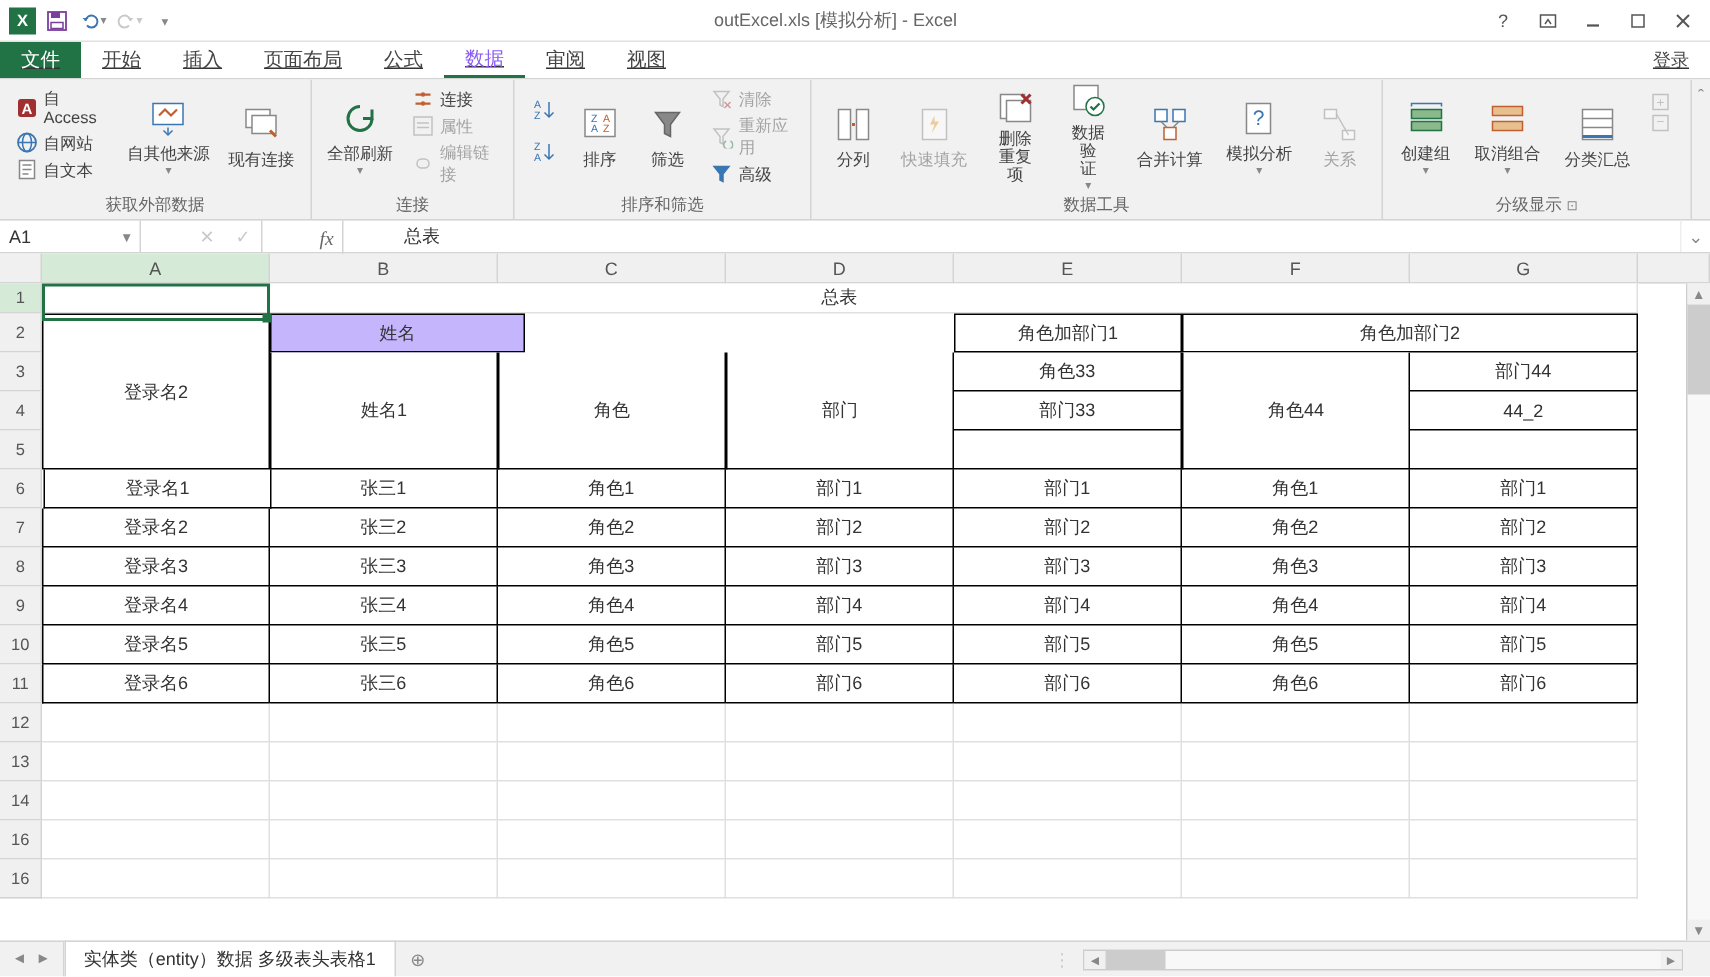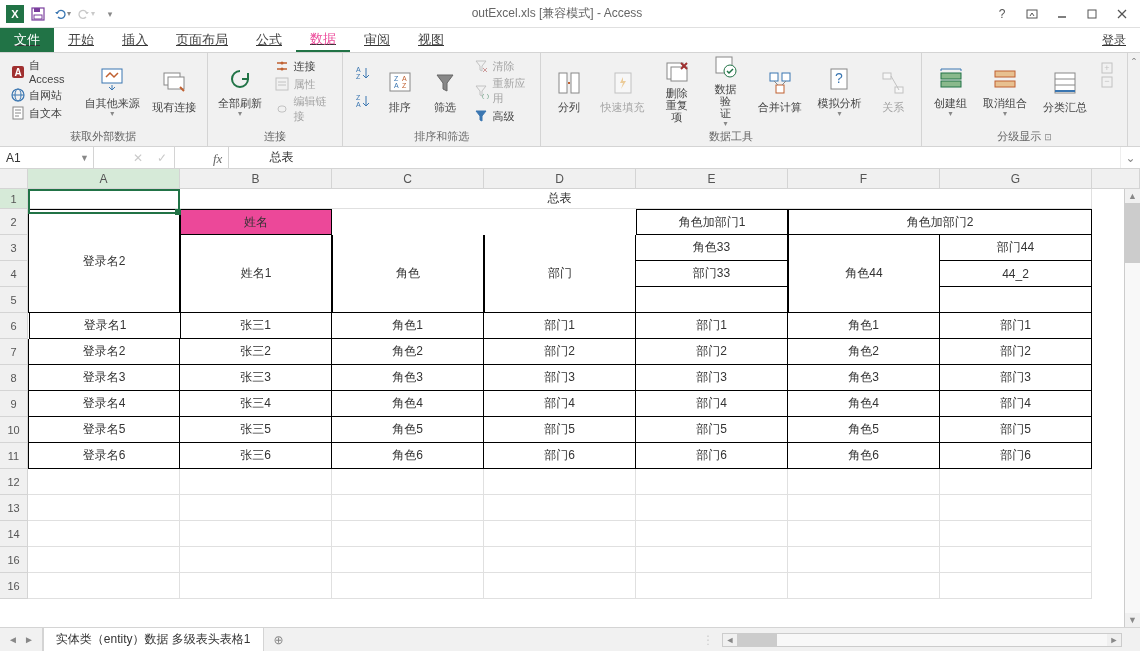--- a/index.html
+++ b/index.html
@@ -8,21 +8,21 @@
 .qat { display:flex; align-items:center; gap:4px; padding:0 6px; }
 .qat-excel-icon { width:18px; height:18px; background:#217346; display:flex; align-items:center; justify-content:center; color:#fff; font-weight:bold; font-size:11px; }
 .qat-btn { width:20px; height:20px; display:flex; align-items:center; justify-content:center; color:#6b6b6b; cursor:pointer; }
 .title-center { flex:1; text-align:center; color:#666; font-size:12px; }
 .winctrls { display:flex; gap:2px; padding-right:4px; }
 .winbtn { width:28px; height:20px; display:flex; align-items:center; justify-content:center; color:#555; cursor:pointer; }
 
 .menubar { height:25px; background:#fff; display:flex; align-items:stretch; border-bottom:1px solid #d4d4d4;text-decoration:underline; }
 .menutab { padding:0 14px; display:flex; align-items:center; cursor:pointer; color:#444; font-size:13px; }
 .menutab.file { background:#217346; color:#fff; }
-.menutab.active { border-bottom:2px solid #217346; color:#ec4899; }
+.menutab.active { border-bottom:2px solid #217346; color:#8b5cf6; }
 .menu-spacer { flex:1; }
 .login { padding:0 14px; display:flex; align-items:center; color:#444; cursor:pointer; }
 
 .ribbon { height:94px; background:#f1f1f1; display:flex; border-bottom:1px solid #d4d4d4; overflow:hidden; }
 .rgroup { border-right:1px solid #d4d4d4; padding:4px 6px 2px; display:flex; flex-direction:column; }
 .rgroup-body { flex:1; display:flex; gap:4px; align-items:flex-start; }
 .rgroup-label { text-align:center; font-size:11px; color:#666; padding-top:2px; }
 .rbtn { display:flex; flex-direction:column; align-items:center; justify-content:center; padding:2px 6px; cursor:pointer; border-radius:2px; min-width:40px; }
 .rbtn-big { height:66px; }
 .rbtn-icon { width:32px; height:32px; display:flex; align-items:center; justify-content:center; }
@@ -95,21 +95,21 @@
       </div>
     <div class="qat-btn disabled">
         <svg width="14" height="14" viewBox="0 0 14 14">
           <path d="M10 7 A4 4 0 1 0 9 10" fill="none" stroke="#888" stroke-width="1.3"></path>
           <path d="M10 7 L12 5 L8 5 Z" fill="#888"></path>
         </svg>
         <span style="font-size:8px;color:#888;">▾</span>
       </div>
     <div class="qat-btn" style="font-size:9px;color:#888;">▾</div>
   </div>
-  <div class="title-center">outExcel.xls  [兼容模式] - Access</div>
+  <div class="title-center">outExcel.xls  [模拟分析] - Excel</div>
   <div class="winctrls">
     <div class="winbtn">?</div>
     <div class="winbtn">
         <svg width="12" height="12" viewBox="0 0 12 12">
           <rect x="1" y="2" width="10" height="8" fill="none" stroke="#555"></rect>
           <path d="M4 8 L6 5 L8 8" fill="none" stroke="#555"></path>
         </svg>
       </div>
     <div class="winbtn">
         <svg width="12" height="12" viewBox="0 0 12 12">
@@ -505,21 +505,21 @@
         <div class="colhdr" style="width: 152px;">F</div>
         <div class="colhdr" style="width: 152px;">G</div>
         <div class="colhdr" style="flex: 1 1 0%;"></div>
       </div>
     <div class="cells" id="cells">
         <div class="crow r1" style="height: 20px; position: relative;">
           <div class="cell" style="position: absolute; left: 0px; top: 0px; width: 1064px; height: 20px; background: rgb(255, 255, 255);">总表</div>
         </div>
         <div class="crow" style="height: 26px; position: relative;">
           <div class="cell" style="position: absolute; left: 0px; top: 0px; width: 152px; height: 104px; background: rgb(255, 255, 255); border-width: 1px; border-style: solid; border-color: rgb(0, 0, 0);">登录名2</div>
-          <div class="cell" style="position: absolute; left: 152px; top: 0px; width: 152px; height: 26px; background: #ec4899; border-width: 1px; border-style: solid; border-color: rgb(0, 0, 0);">姓名</div>
+          <div class="cell" style="position: absolute; left: 152px; top: 0px; width: 170px; height: 26px; background: #c4b5fd; border-width: 1px; border-style: solid; border-color: rgb(0, 0, 0);">姓名</div>
           <div class="cell" style="position: absolute; left: 608px; top: 0px; width: 152px; height: 26px; background: rgb(255, 255, 255); border-width: 1px; border-style: solid; border-color: rgb(0, 0, 0);">角色加部门1</div>
           <div class="cell" style="position: absolute; left: 760px; top: 0px; width: 304px; height: 26px; background: rgb(255, 255, 255); border-width: 1px; border-style: solid; border-color: rgb(0, 0, 0);">角色加部门2</div>
         </div>
         <div class="crow" style="height: 26px; position: relative;">
           <div class="cell" style="position: absolute; left: 152px; top: 0px; width: 152px; height: 78px; background: rgb(255, 255, 255); border-right: 1px solid rgb(0, 0, 0); border-bottom: 1px solid rgb(0, 0, 0); border-left: 1px solid rgb(0, 0, 0);">姓名1</div>
           <div class="cell" style="position: absolute; left: 304px; top: 0px; width: 152px; height: 78px; background: rgb(255, 255, 255); border-right: 1px solid rgb(0, 0, 0); border-bottom: 1px solid rgb(0, 0, 0); border-left: 1px solid rgb(0, 0, 0);">角色</div>
           <div class="cell" style="position: absolute; left: 456px; top: 0px; width: 152px; height: 78px; background: rgb(255, 255, 255); border-right: 1px solid rgb(0, 0, 0); border-bottom: 1px solid rgb(0, 0, 0); border-left: 1px solid rgb(0, 0, 0);">部门</div>
           <div class="cell" style="width: 152px; height: 26px; position: absolute; left: 608px; top: 0px; border-right: 1px solid rgb(0, 0, 0); border-bottom: 1px solid rgb(0, 0, 0);">角色33</div>
           <div class="cell" style="position: absolute; left: 760px; top: 0px; width: 152px; height: 78px; background: rgb(255, 255, 255); border-right: 1px solid rgb(0, 0, 0); border-bottom: 1px solid rgb(0, 0, 0); border-left: 1px solid rgb(0, 0, 0);">角色44</div>
           <div class="cell" style="width: 152px; height: 26px; position: absolute; left: 912px; top: 0px; border-right: 1px solid rgb(0, 0, 0); border-bottom: 1px solid rgb(0, 0, 0);">部门44</div>

